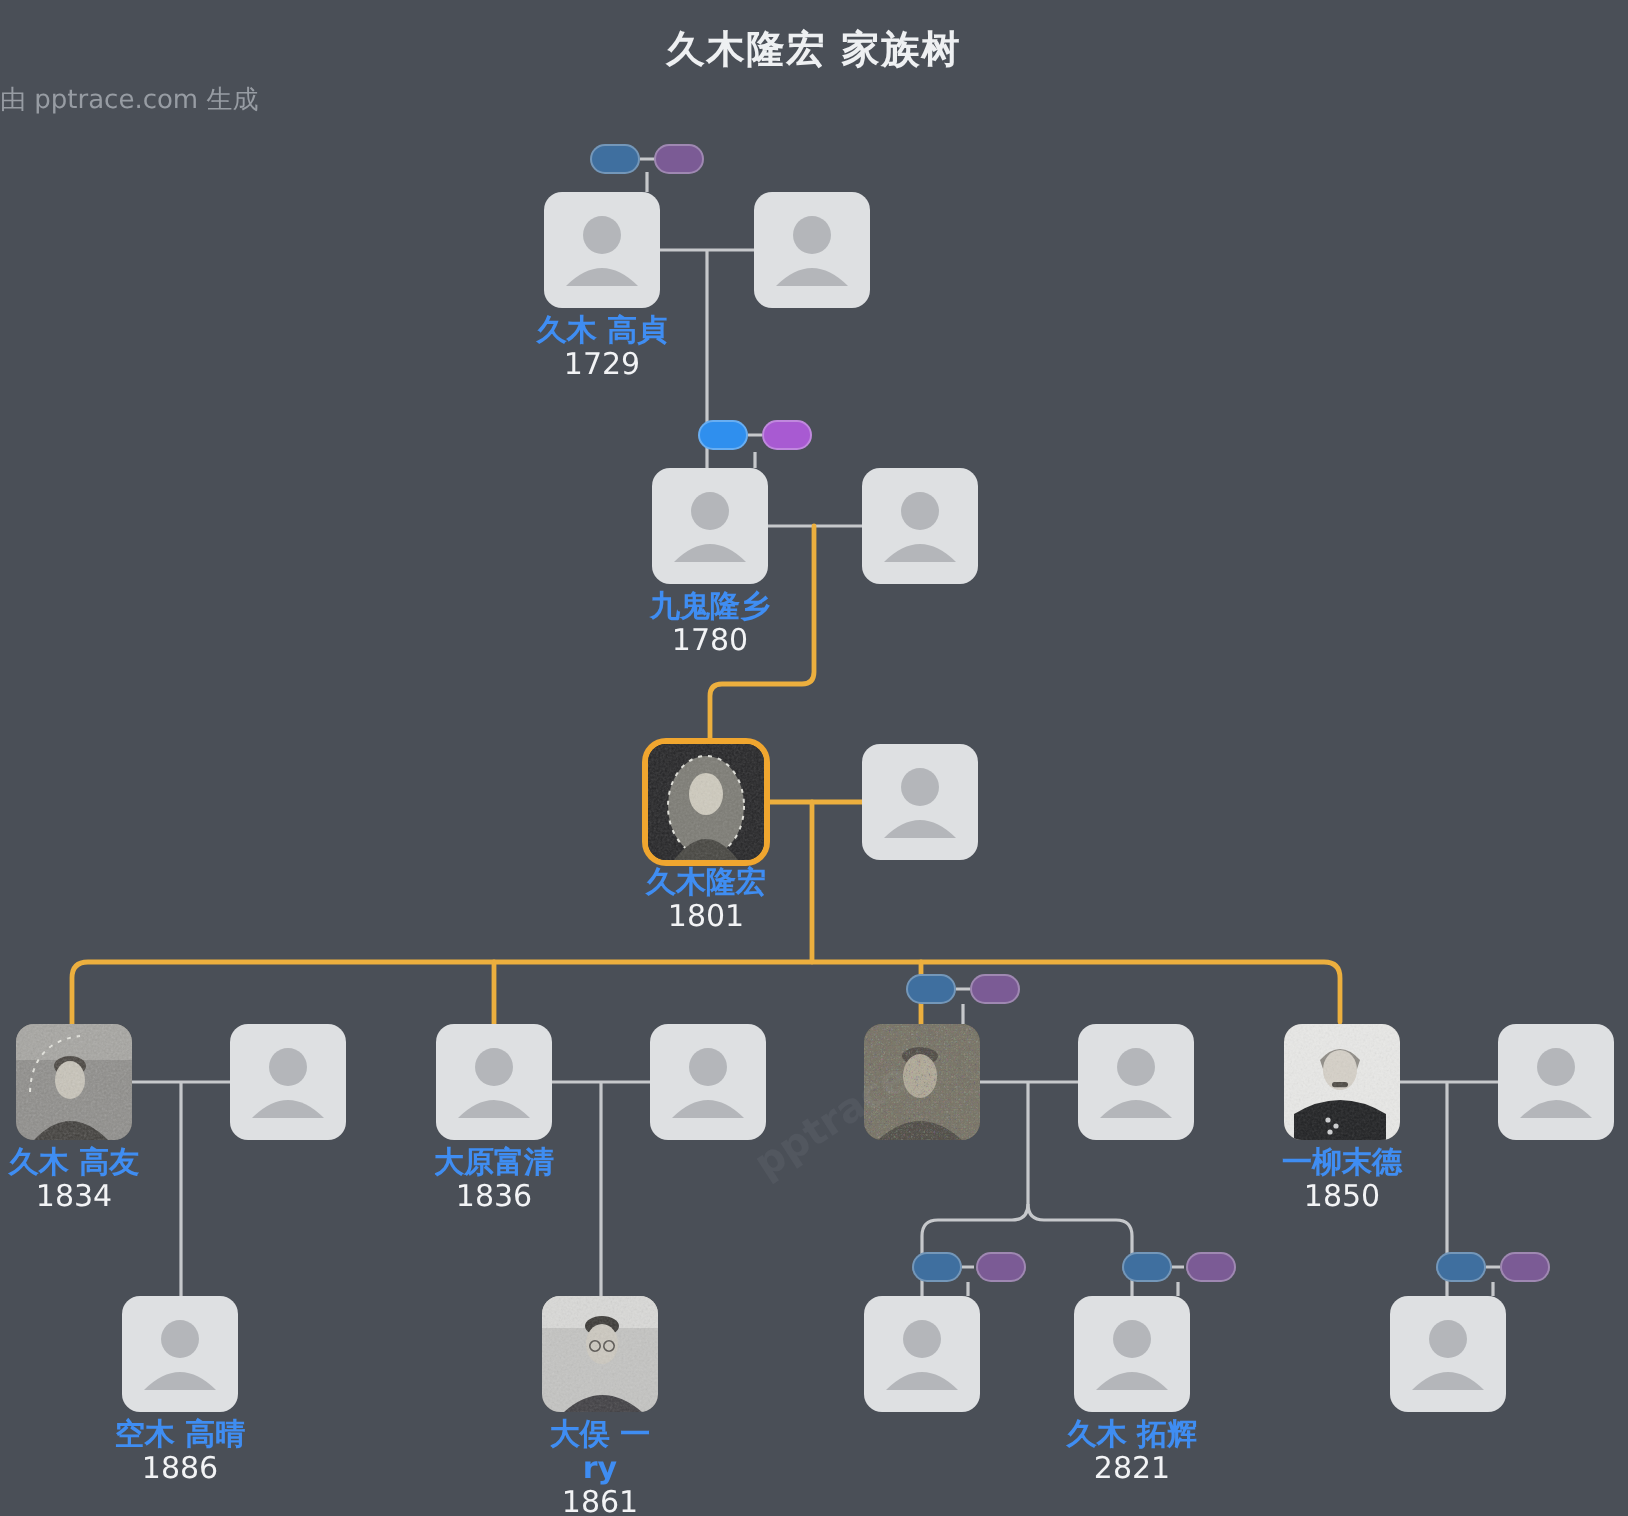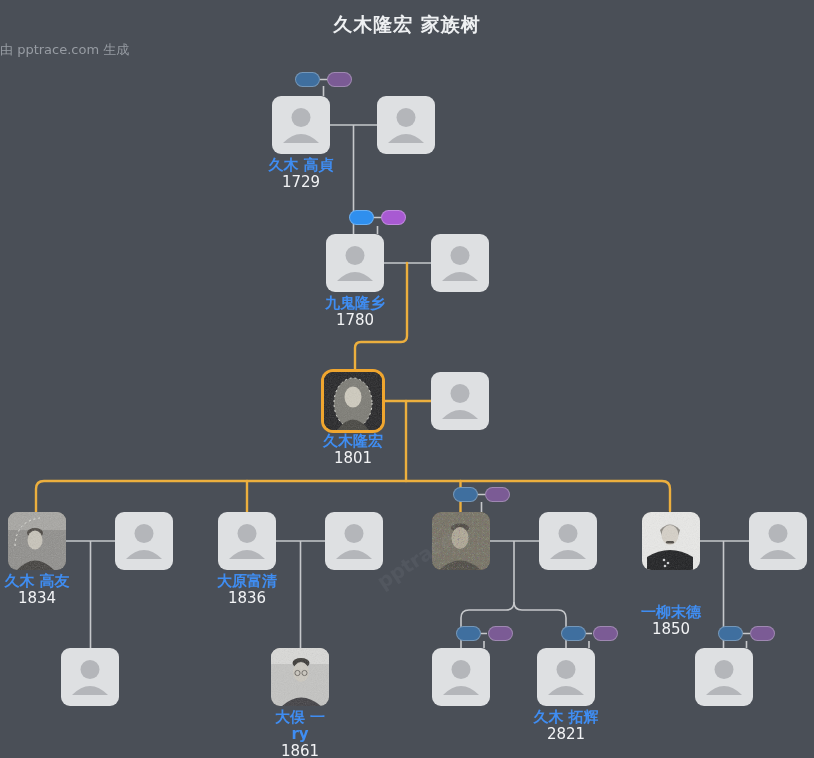--- a/index.html
+++ b/index.html
@@ -228,30 +228,34 @@
         <circle cx="23" cy="54" r="1.3" fill="#cfd0d2"></circle>
       <rect width="58" height="58" filter="url(#grain)" opacity="0.18"></rect>
     </svg>
   </div>
   <div class="card" style="left:749px;top:512px">
     <svg width="58" height="58">
       <circle cx="29" cy="21.5" r="9.5" fill="#b4b6ba"></circle>
         <path d="M11,47 Q29,29 47,47 Z" fill="#b4b6ba"></path>
       </svg>
   </div>
-  <div class="plabel" style="left:612px;top:604px">
+  <div class="plabel" style="left:612px;top:573px">
     <div class="pname">一柳末德</div>
     <div class="pyear">1850</div>
   </div>
 
   <div class="card" style="left:61px;top:648px">
     <svg width="58" height="58">
       <circle cx="29" cy="21.5" r="9.5" fill="#b4b6ba"></circle>
         <path d="M11,47 Q29,29 47,47 Z" fill="#b4b6ba"></path>
       </svg>
+  </div>
+  <div class="plabel" style="left:31px;top:709px">
+    <div class="pname">空木 高晴</div>
+    <div class="pyear">1886</div>
   </div>
 
   <div class="card photo-card" style="left:271px;top:648px">
     <svg width="58" height="58">
       <rect width="58" height="58" fill="#c4c4c2"></rect>
       <rect width="58" height="16" fill="#dadad8"></rect>
       <ellipse cx="30" cy="15" rx="8.5" ry="5" fill="#3a3835"></ellipse>
       <ellipse cx="30" cy="24" rx="8" ry="10" fill="#cdc9c0"></ellipse>
       <circle cx="26.5" cy="25" r="2.6" fill="none" stroke="#55524e" stroke-width="0.8"></circle>
       <circle cx="33.5" cy="25" r="2.6" fill="none" stroke="#55524e" stroke-width="0.8"></circle>

